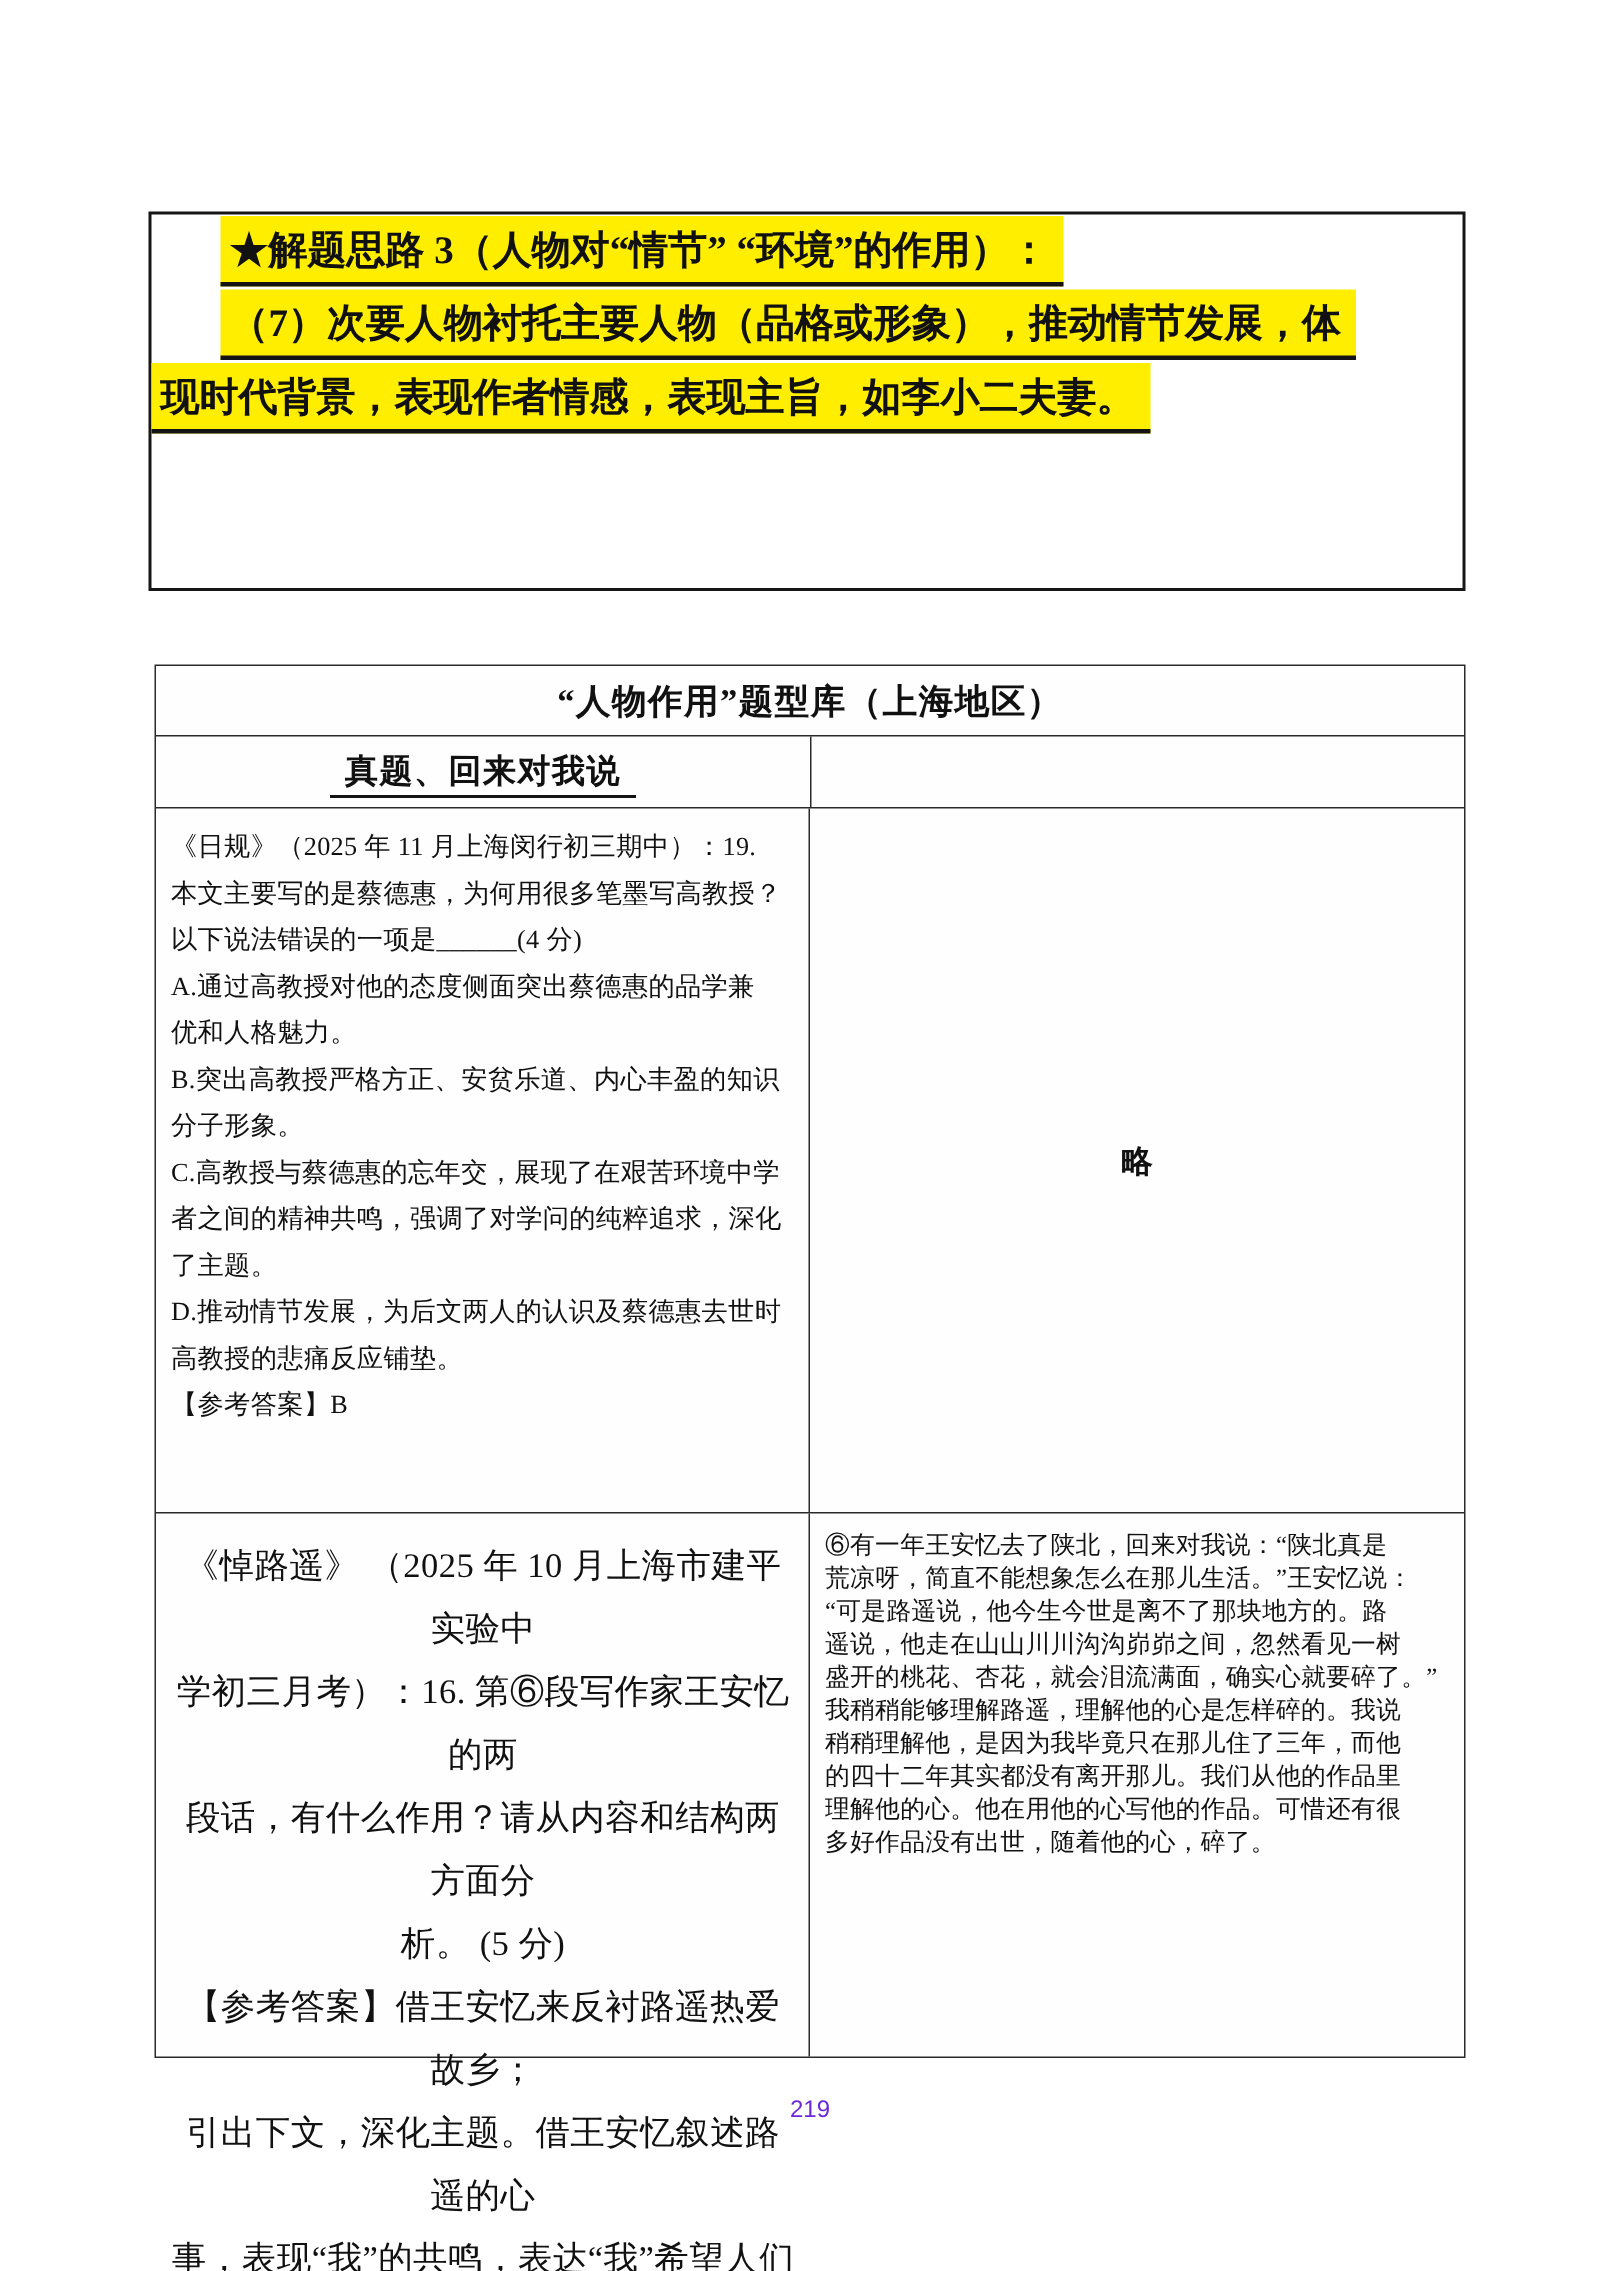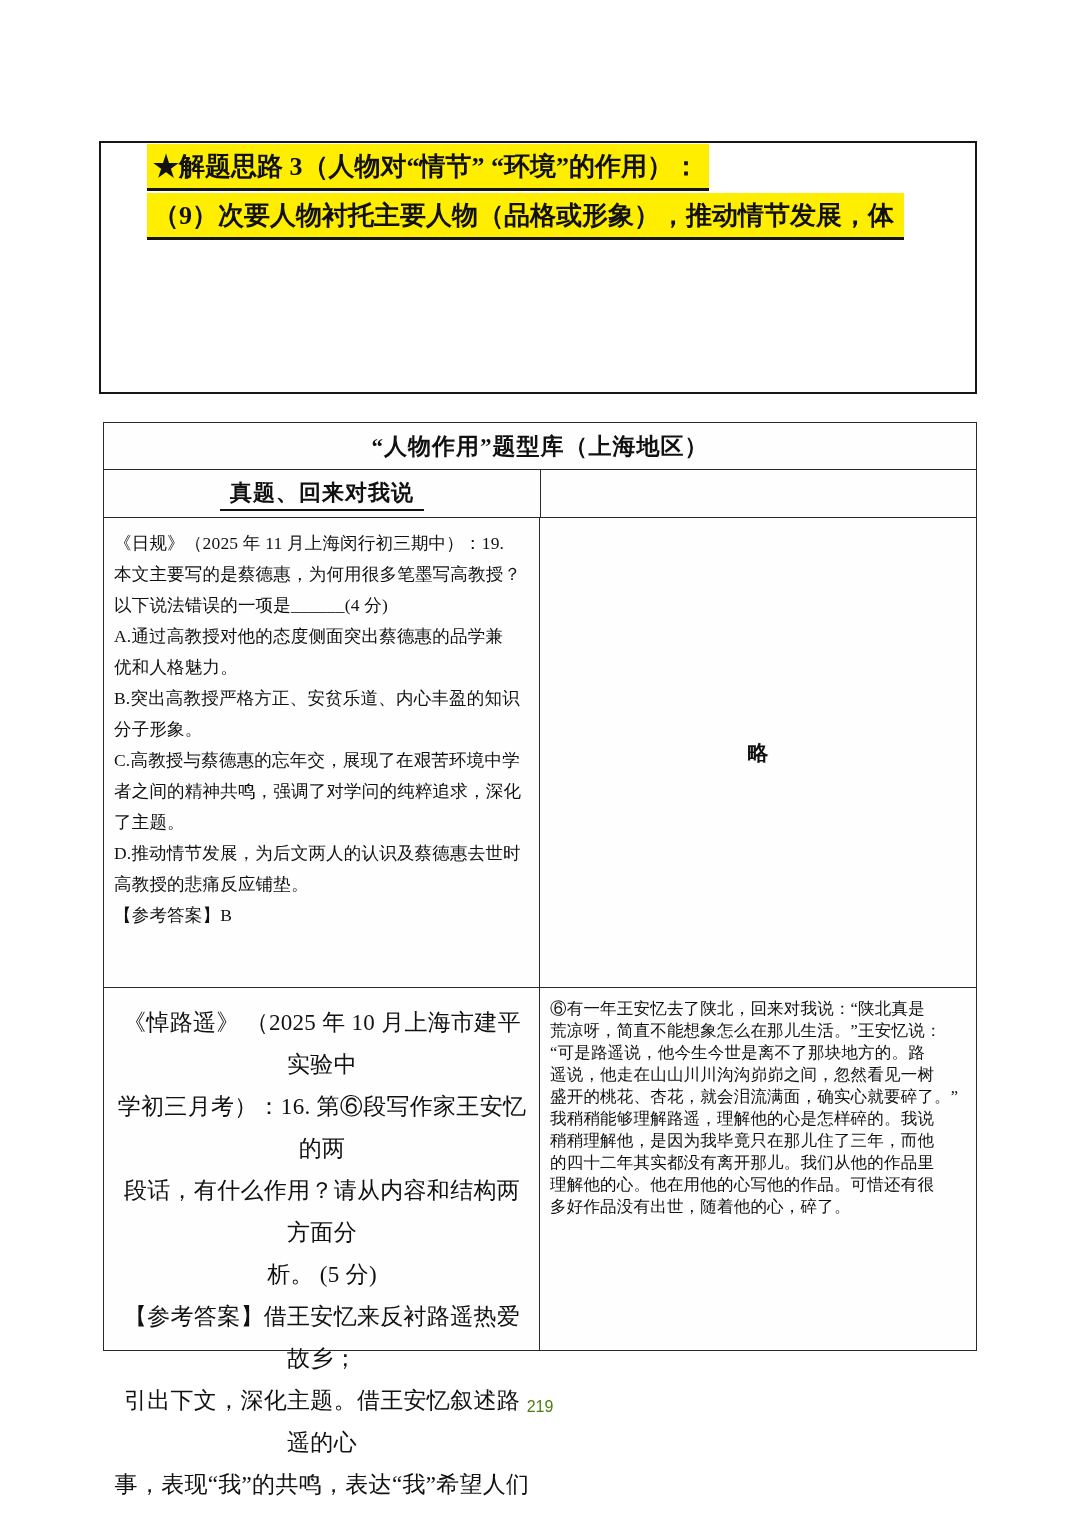--- a/index.html
+++ b/index.html
@@ -33,21 +33,21 @@
     display: inline-block;
     background: #ffee00;
     border-bottom: 3px solid #141414;
     padding: 3px 10px 1px 6px;
     line-height: 40px;
   }
 
   
   .qtable {
     position: absolute;
-    left: 103px; top: 422px;
+    left: 103px; top: 443px;
     width: 874px;
     border: 1.5px solid #2a2a2a;
     display: flex;
     flex-direction: column;
     background: #fefefe;
   }
   .t-title {
     height: 47px;
     display: flex; align-items: center; justify-content: center;
     font-size: 23px; font-weight: 700;
@@ -83,32 +83,35 @@
     font-size: 21px; font-weight: 600;
   }
 
   
   .page-footer {
     position: absolute;
     left: 0; top: 1398px; width: 1080px;
     text-align: center;
     font-family: "Liberation Sans", "DejaVu Sans", sans-serif;
     font-size: 16px;
-    color: #4d7c0f;
+    color: #6d28d9;
   }
 </style>
 </head>
 <body>
 
 <div class="idea-box">
   <div class="idea-line indent">
     <span class="hl">★解题思路 3（人物对“情节” “环境”的作用）：</span>
   </div>
   <div class="idea-line indent">
-    <span class="hl">（9）次要人物衬托主要人物（品格或形象），推动情节发展，体</span>
+    <span class="hl">（7）次要人物衬托主要人物（品格或形象），推动情节发展，体</span>
+  </div>
+  <div class="idea-line">
+    <span class="hl">现时代背景，表现作者情感，表现主旨，如李小二夫妻。</span>
   </div>
 </div>
 
 <div class="qtable">
 
   <div class="t-title">“人物作用”题型库（上海地区）</div>
 
   <div class="t-head">
     <div class="c-left">
       <span class="head-label">真题、回来对我说</span>

